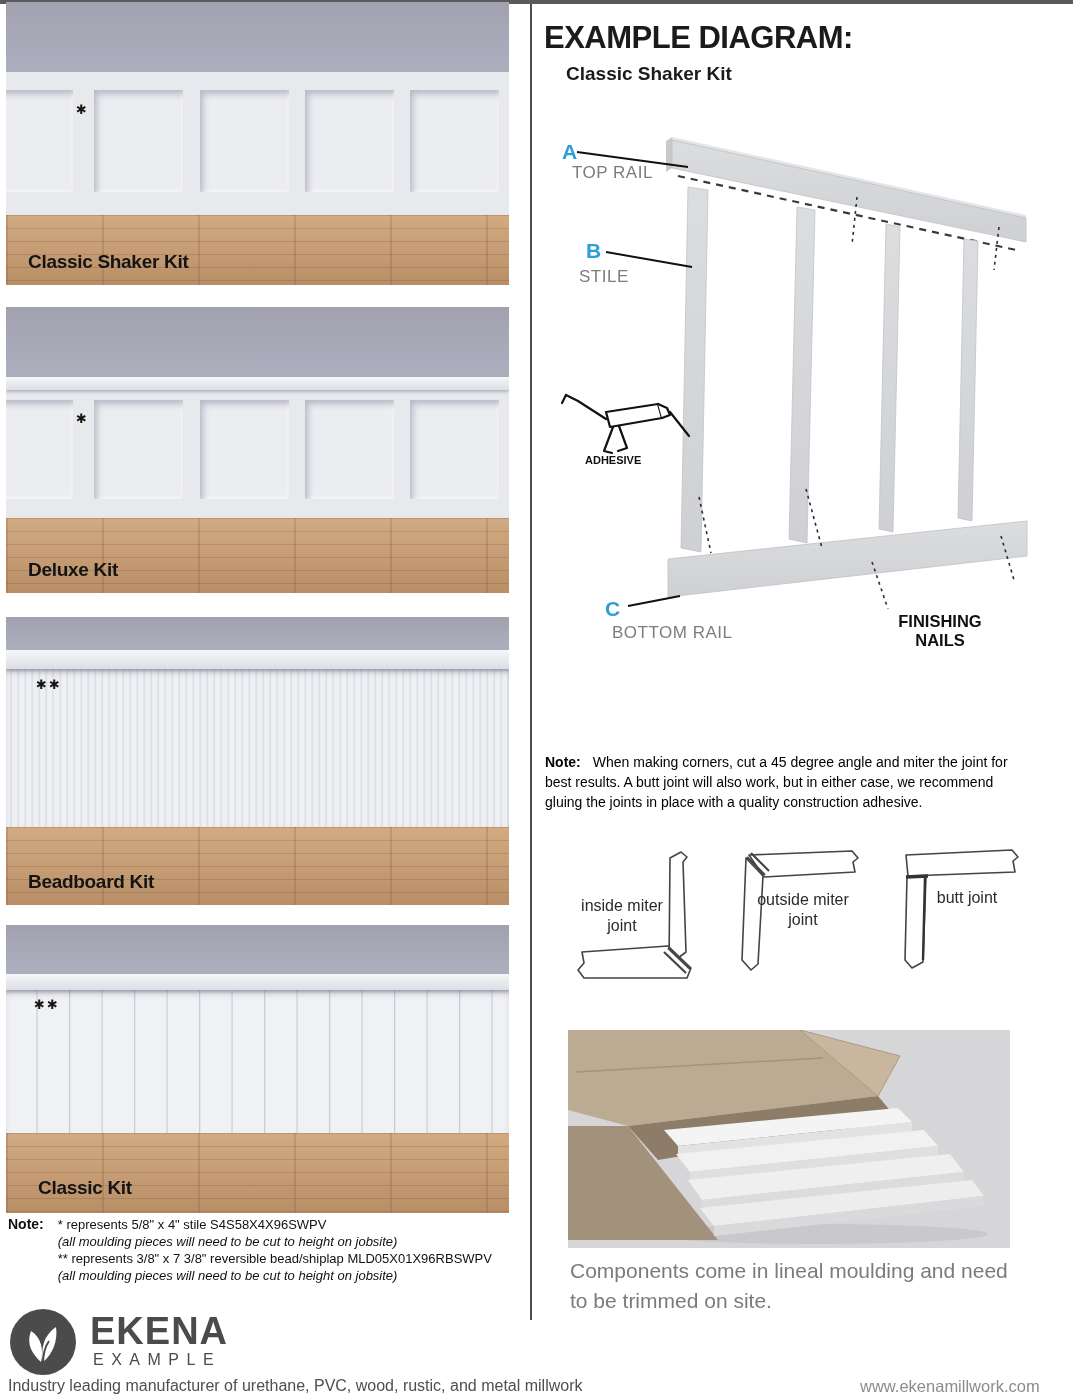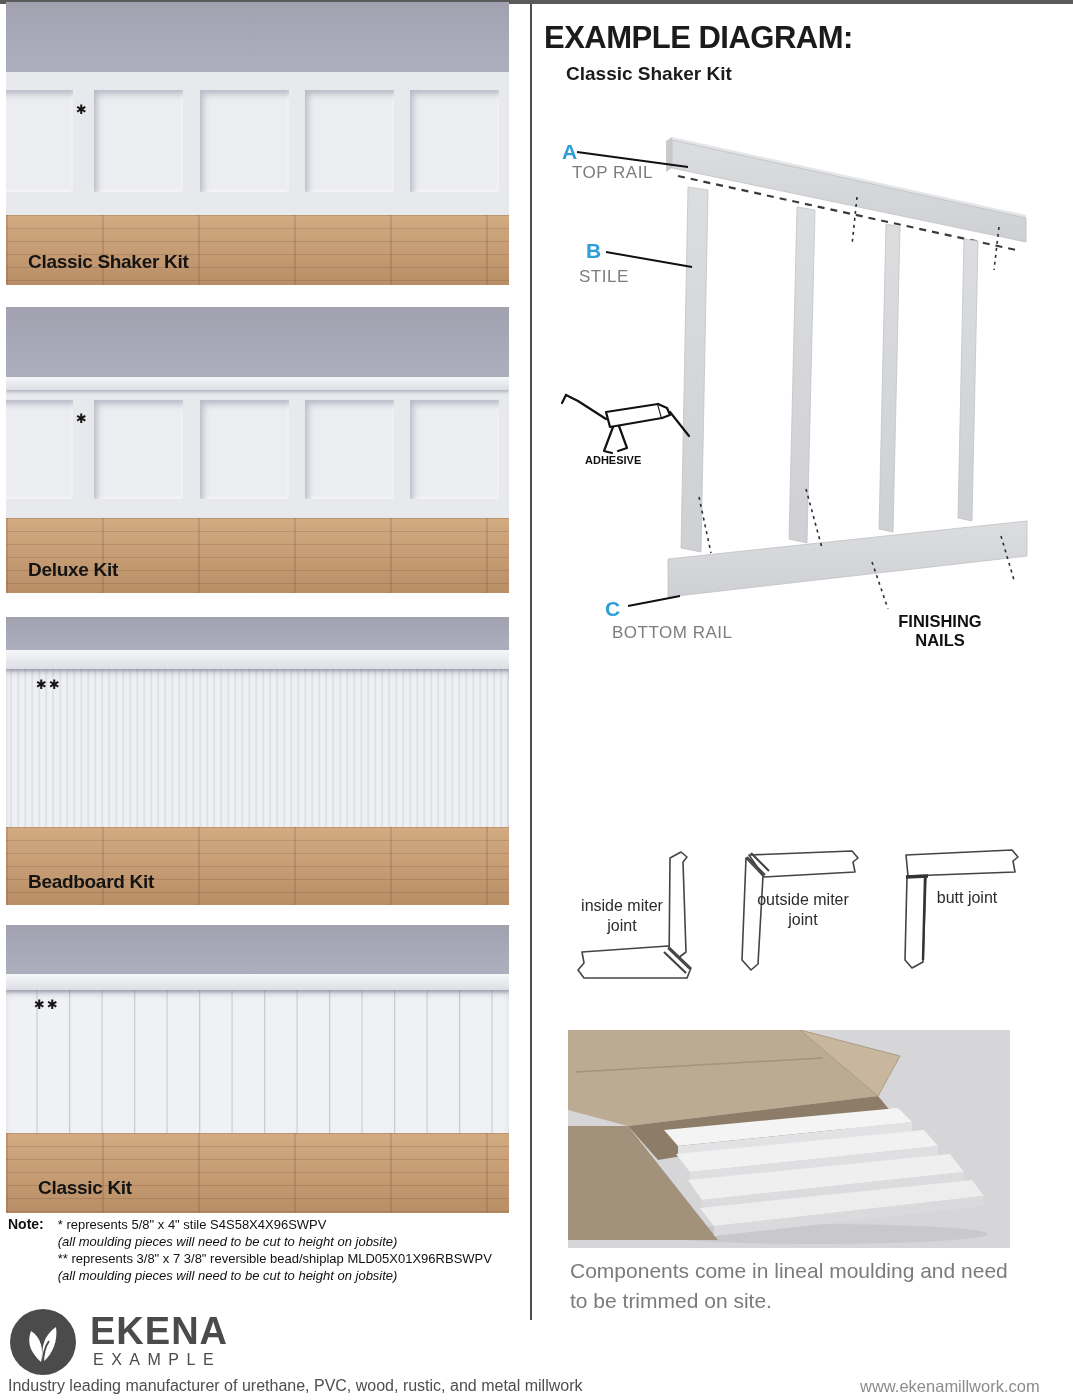--- a/index.html
+++ b/index.html
@@ -183,20 +183,23 @@
 
   <div class="lab-letter" style="left:562px;top:140px">A</div>
   <div class="lab-gray" style="left:572px;top:163px">TOP RAIL</div>
   <div class="lab-letter" style="left:586px;top:239px">B</div>
   <div class="lab-gray" style="left:579px;top:267px">STILE</div>
   <div class="lab-letter" style="left:605px;top:597px">C</div>
   <div class="lab-gray" style="left:612px;top:623px">BOTTOM RAIL</div>
   <div class="lab-black" style="left:585px;top:454px">ADHESIVE</div>
   <div class="lab-nails">FINISHING NAILS</div>
 
+  <div class="rc-note">
+    <span class="nlabel">Note:</span><span>When making corners, cut a 45 degree angle and miter the joint for best results. A butt joint will also work, but in either case, we recommend gluing the joints in place with a quality construction adhesive.</span>
+  </div>
 
   <svg style="left:555px;top:843px;width:490px;height:170px" viewBox="555 843 490 170">
     <g stroke="#444" stroke-width="1.6" fill="#fff" stroke-linejoin="round">
       <path d="M670 858 L681 852 L687 857 L683 862 L686 952 L669 965 Z"></path>
       <path d="M582 952 L668 946 L691 968 L687 978 L584 978 L578 970 L584 963 Z"></path>
       <line x1="668" y1="948" x2="690" y2="969" stroke-width="2.2"></line>
       <line x1="664" y1="952" x2="686" y2="973" stroke-width="2.2"></line>
     </g>
     <g stroke="#444" stroke-width="1.6" fill="#fff" stroke-linejoin="round">
       <path d="M749 855 L852 851 L858 858 L853 862 L855 872 L764 877 Z"></path>

